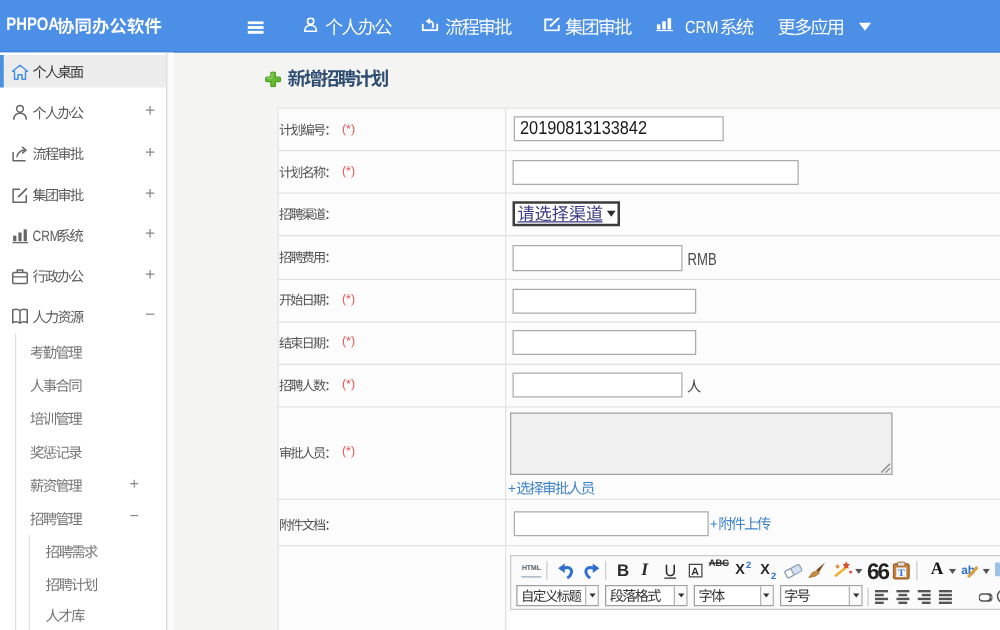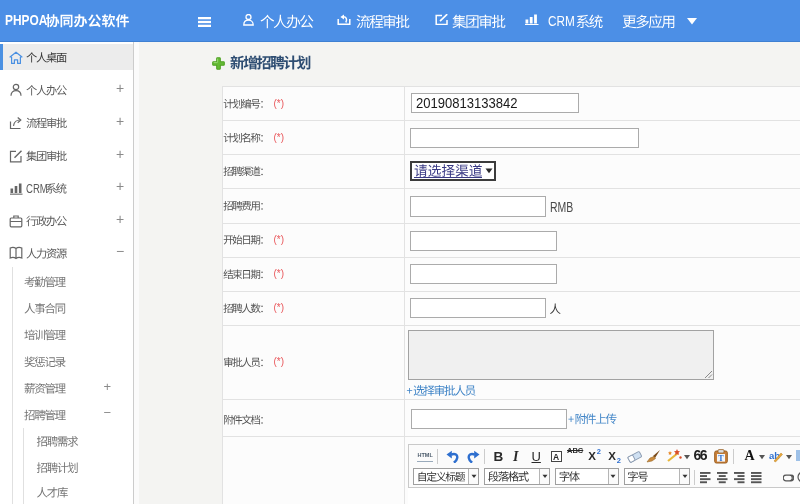--- a/index.html
+++ b/index.html
@@ -160,21 +160,21 @@
     </svg>
 <svg style="position:absolute;left:666.0px;top:448.0px;" width="17" height="15" viewBox="0 0 17 15">
       <path d="M2 13 L12 5" stroke="#e8b83a" stroke-width="2.2"></path>
       <path d="M11 1 l0.9 2 2.1 0.3 -1.5 1.5 0.4 2.1 -1.9 -1 -1.9 1 0.4 -2.1 -1.5 -1.5 2.1 -0.3 Z" fill="#d94f2a"></path>
       <path d="M4 3 l0.6 1.3 1.4 0.2 -1 1 0.2 1.4 -1.2 -0.7 -1.2 0.7 0.2 -1.4 -1 -1 1.4 -0.2 Z" fill="#e88a2a"></path>
       <circle cx="14.5" cy="9.5" r="1.2" fill="#d94f2a"></circle>
     </svg>
 <svg style="position:absolute;left:684.4px;top:455.0px;" width="6" height="5" viewBox="0 0 6 5">
       <path d="M0 0 L6 0 L3 4.2 Z" fill="#555"></path>
     </svg>
-<div style="position:absolute;left:693.5px;top:448.0px;white-space:nowrap;line-height:1;font-family:'Liberation Sans',sans-serif;font-size:14px;font-weight:bold;color:#222;letter-spacing:-1.5px">66</div>
+<div style="position:absolute;left:693.5px;top:448.0px;white-space:nowrap;line-height:1;font-family:'Liberation Sans',sans-serif;font-size:18px;font-weight:bold;color:#222;letter-spacing:-1.5px">66</div>
 <svg style="position:absolute;left:713.5px;top:448.5px;" width="14" height="15" viewBox="0 0 14 15">
       <rect x="0.7" y="2" width="12.6" height="12" rx="1.6" fill="#c9803a" stroke="#9a5f20" stroke-width="1"></rect>
       <rect x="4" y="0.6" width="6" height="3.4" rx="1" fill="#ddd" stroke="#9a5f20" stroke-width="0.8"></rect>
       <rect x="3" y="5" width="8" height="7.6" fill="#f2f6fa"></rect>
       <text x="7" y="11.6" font-family="Liberation Serif" font-size="8" font-weight="bold" fill="#2e6fcf" text-anchor="middle">T</text>
     </svg>
 <div style="position:absolute;left:733px;top:449px;width:1px;height:15px;background:#ccc"></div>
 <div style="position:absolute;left:744.6px;top:448.5px;white-space:nowrap;line-height:1;font-family:'Liberation Serif',serif;font-size:14px;font-weight:bold;color:#111">A</div>
 <svg style="position:absolute;left:758.5px;top:455.0px;" width="6" height="5" viewBox="0 0 6 5">
       <path d="M0 0 L6 0 L3 4.2 Z" fill="#555"></path>

